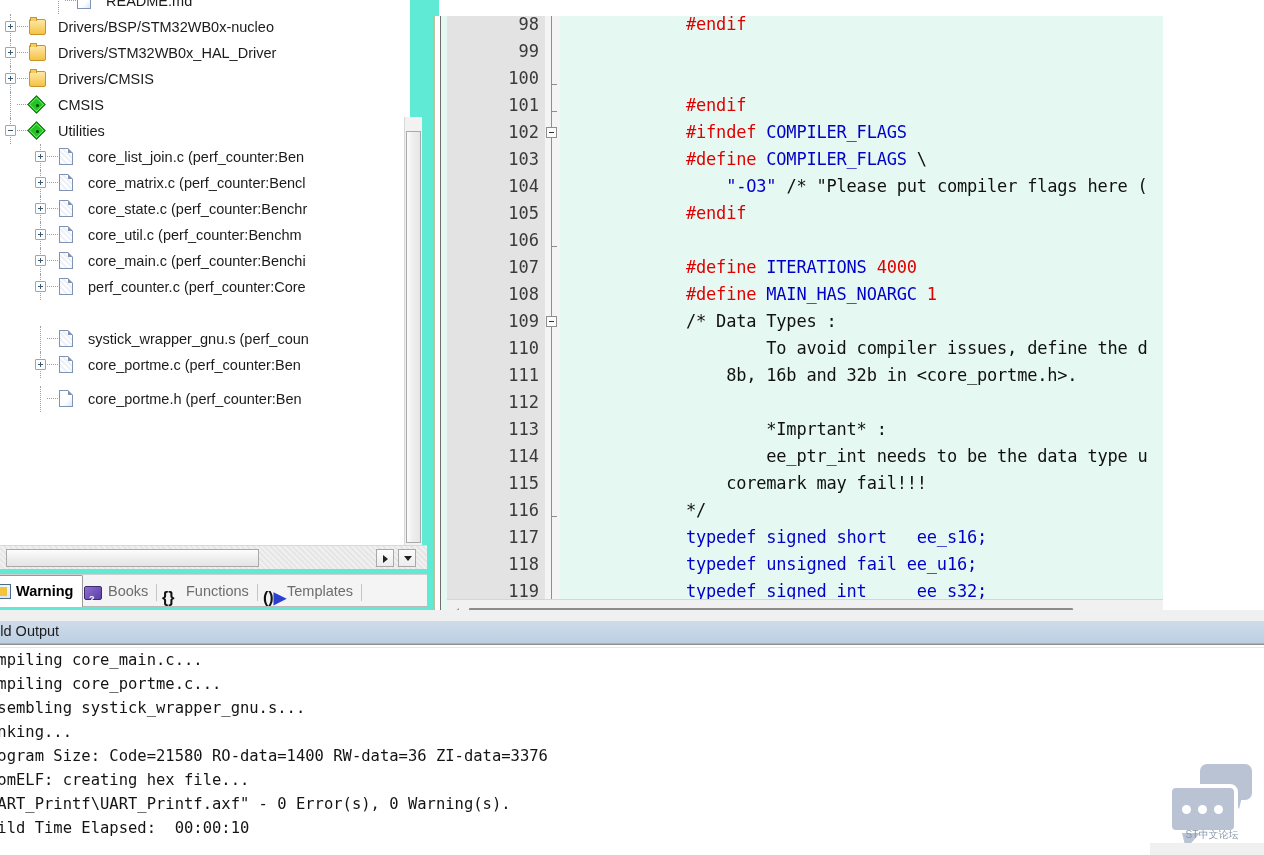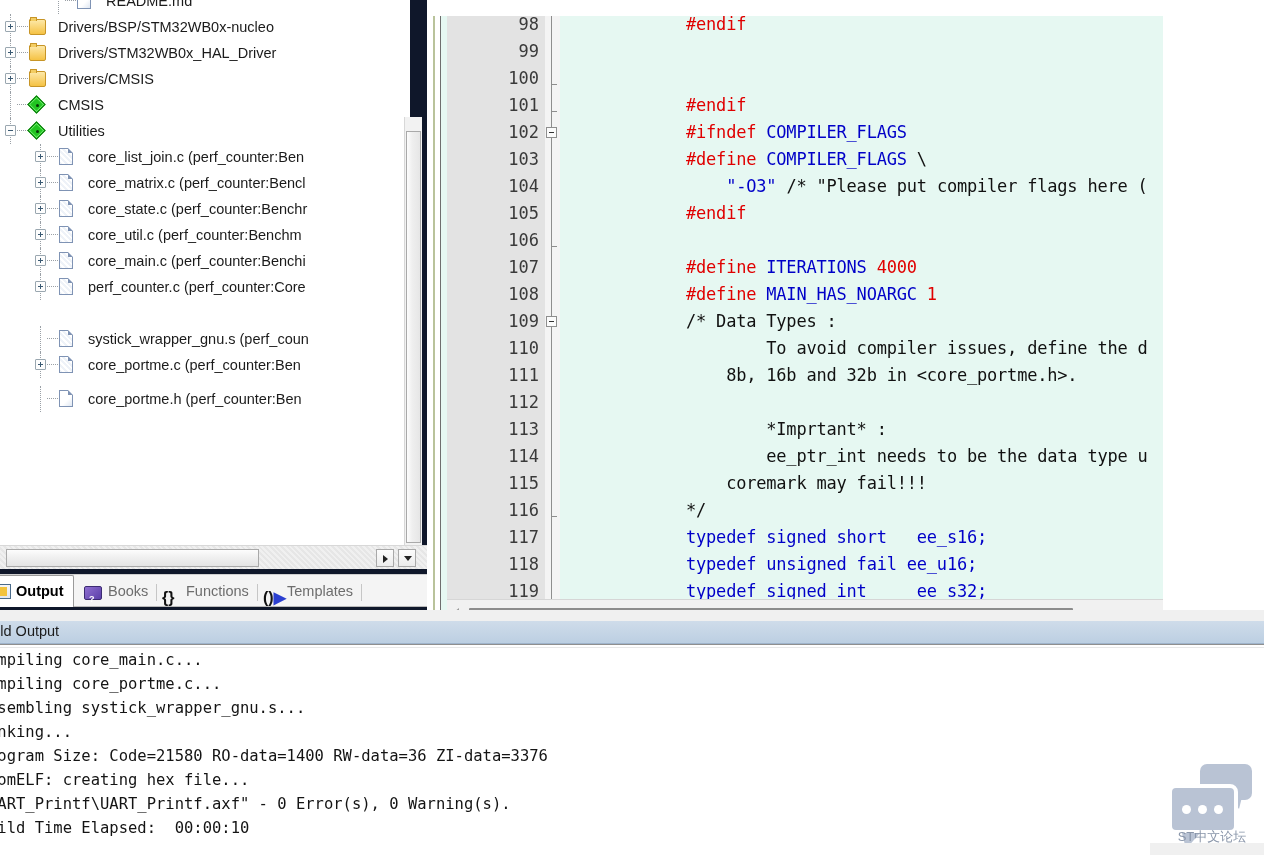--- a/index.html
+++ b/index.html
@@ -7,21 +7,21 @@
     width:1264px;height:855px;overflow:hidden;
     background:#ffffff;
     font-family:"Liberation Sans", sans-serif;
     -webkit-font-smoothing:antialiased;
   }
   #app{position:relative;width:1264px;height:855px;}
 
   
   #project-pane{
     position:absolute;left:0;top:0;width:427px;height:610px;
-    background:#0f172a;overflow:hidden;
+    background:#5eead4;overflow:hidden;padding-left:12px;
   }
   #tree{
     position:absolute;left:0;top:0;width:410px;height:568px;
     background:#ffffff;overflow:hidden;
   }
   .trow{
     position:relative;height:26px;line-height:26px;white-space:nowrap;
     font-size:14.5px;color:#1b1b1b;
   }
   .trow .guide{
@@ -298,21 +298,21 @@
     border:4px solid #ffffff;box-sizing:content-box;
   }
   .bub.front:after{
     content:"";position:absolute;left:10px;bottom:-19px;width:0;height:0;
     border-left:4px solid transparent;border-right:14px solid transparent;
     border-top:16px solid #b9c3d4;
   }
   .dot{position:absolute;width:9px;height:9px;border-radius:50%;background:#ffffff;top:17px;}
   #wm-text{
     position:absolute;left:0;top:66px;width:104px;text-align:center;
-    font-size:13px;color:#8a96aa;white-space:nowrap;
+    font-size:10px;color:#8a96aa;white-space:nowrap;
   }
   #wm-strip{
     position:absolute;left:1150px;top:843px;width:114px;height:12px;background:#f0f0f0;
   }
 </style>
 </head>
 <body>
 
 <div id="app">
 
@@ -434,21 +434,21 @@
     </div>
 
     <div id="tree-hscroll">
       <div id="tree-hthumb"></div>
       <div id="tree-hright"></div>
       <div id="tree-hdrop"></div>
     </div>
 
     <div id="pane-tabs">
       <div class="tabline"></div>
-    <div class="ptab active" style="left: -8px;"><span class="tabico proj" style="left: 3px;"></span><span style="margin-left: 14px;">Output</span></div>
+    <div class="ptab active" style="left: -8px;"><span class="tabico proj" style="left: 3px;"></span><span style="margin-left: 14px;">Warning</span></div>
         <div class="ptab" style="left: 79px;"><span class="tabico books" style="left: 5px;"></span><span style="margin-left: 20px;">Books</span><span class="tabsep"></span></div>
         <div class="ptab" style="left: 157px;"><span class="tabico" style="left: 5px; top: 6px; font-family: &quot;Liberation Sans&quot;, sans-serif; font-size: 16px; font-weight: bold; color: rgb(17, 17, 17);">{}</span><span style="margin-left: 20px;">Functions</span><span class="tabsep"></span></div>
         <div class="ptab" style="left: 258px;"><span class="tabico" style="left: 5px; top: 6px; font-family: &quot;Liberation Sans&quot;, sans-serif; font-size: 16px; font-weight: bold; color: rgb(17, 17, 17);">()<span style="color:#2b3fd0">▶</span></span><span style="margin-left: 20px;">Templates</span><span class="tabsep"></span></div>
       </div>
   </div>
 
   <div id="editor-frame">
     <div id="editor-inner">
       <div id="gutter">
           <div class="lnum" style="top: -5px;">98</div>

